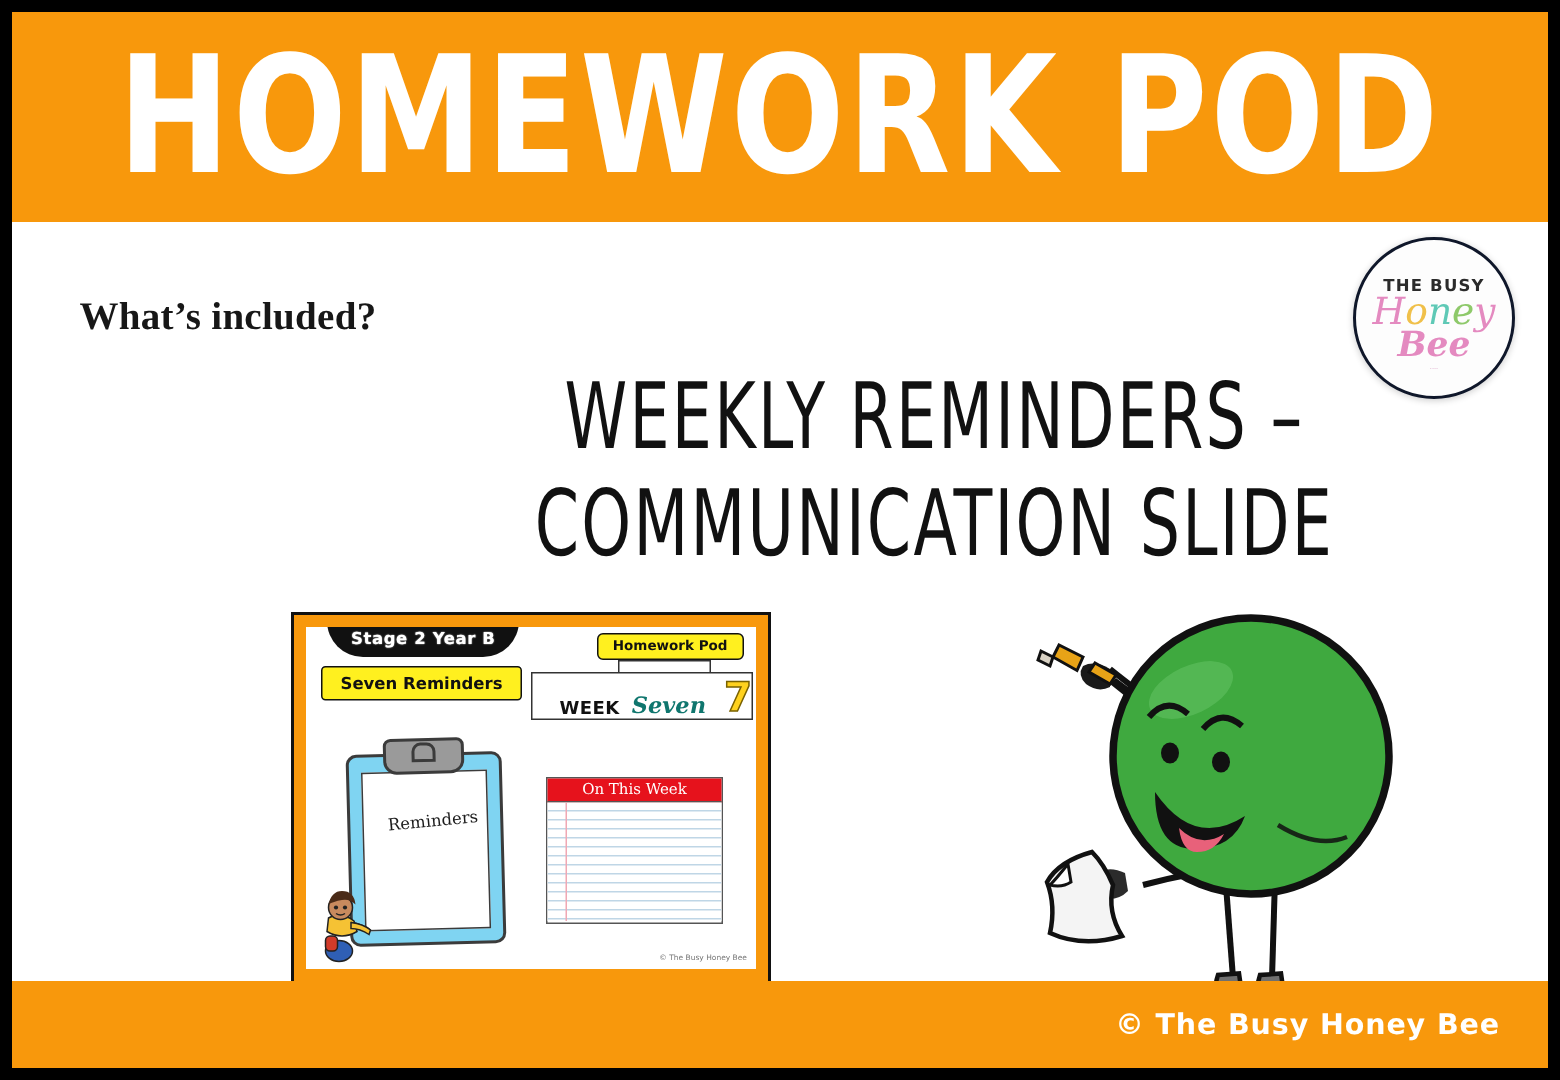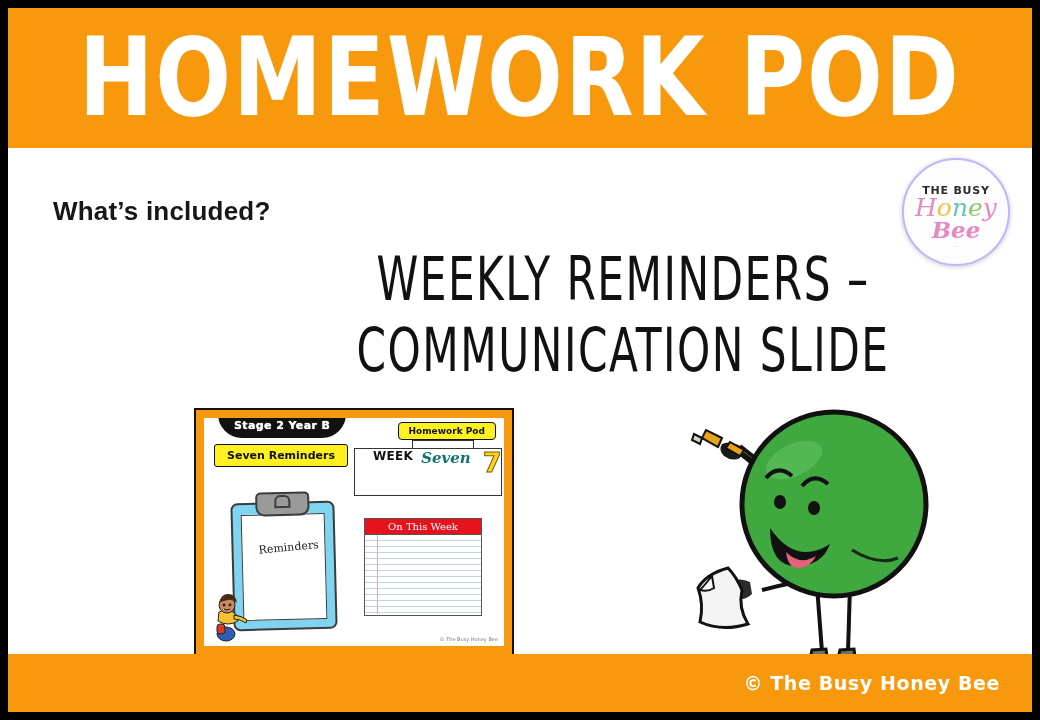--- a/index.html
+++ b/index.html
@@ -58,21 +58,21 @@
     letter-spacing: 0.6px;
   }
 
   
   .brand-badge {
     position: absolute;
     right: 22px; top: 150px;
     width: 108px; height: 108px;
     border-radius: 50%;
     background: #fdfdfd;
-    border: 2px solid #c4b5fd;
+    border: 2px solid #0f172a;
     box-shadow: 0 1px 5px rgba(0,0,0,.2);
     display: flex; flex-direction: column;
     align-items: center; justify-content: center;
     overflow: hidden;
   }
   .brand-top {
     font-family: "DejaVu Sans", sans-serif;
     font-size: 11px; font-weight: bold;
     color: #2b2b2b; letter-spacing: .8px;
     margin-top: 8px;
@@ -94,21 +94,21 @@
     color: #e48ac0; line-height: 1; margin-top: -2px;
   }
   .brand-tiny {
     font-size: 5px; color: #d9a0c4; margin-top: 1px;
   }
 
   
   .intro-label {
     position: absolute;
     left: 45px; top: 188px;
-    font-family: Liberation Sans, sans-serif;
+    font-family: Liberation Serif, serif;
     font-size: 26px; font-weight: bold;
     color: #171717;
     letter-spacing: .2px;
   }
 
   
   .main-heading {
     position: absolute;
     left: 215px; top: 236px;
     width: 800px;
@@ -172,24 +172,24 @@
     border-radius: 3px;
     padding: 4px 12px;
     font-family: "DejaVu Sans", sans-serif;
     font-size: 11px; font-weight: bold;
     color: #111;
   }
 
   .pv-week-banner {
     position: absolute;
     left: 150px; top: 30px;
-    width: 148px; height: 48px;
+    width: 148px; height: 32px;
     background: #ffffff;
     border: 1.5px solid #333;
-    display: flex; align-items: flex-start;
+    display: flex; align-items: flex-end;
     padding-left: 18px; gap: 8px;
   }
   .pv-week-tab {
     position: absolute;
     left: 208px; top: 22px;
     width: 62px; height: 11px;
     background: #fff;
     border: 1.5px solid #333;
   }
   .pv-week-word {

